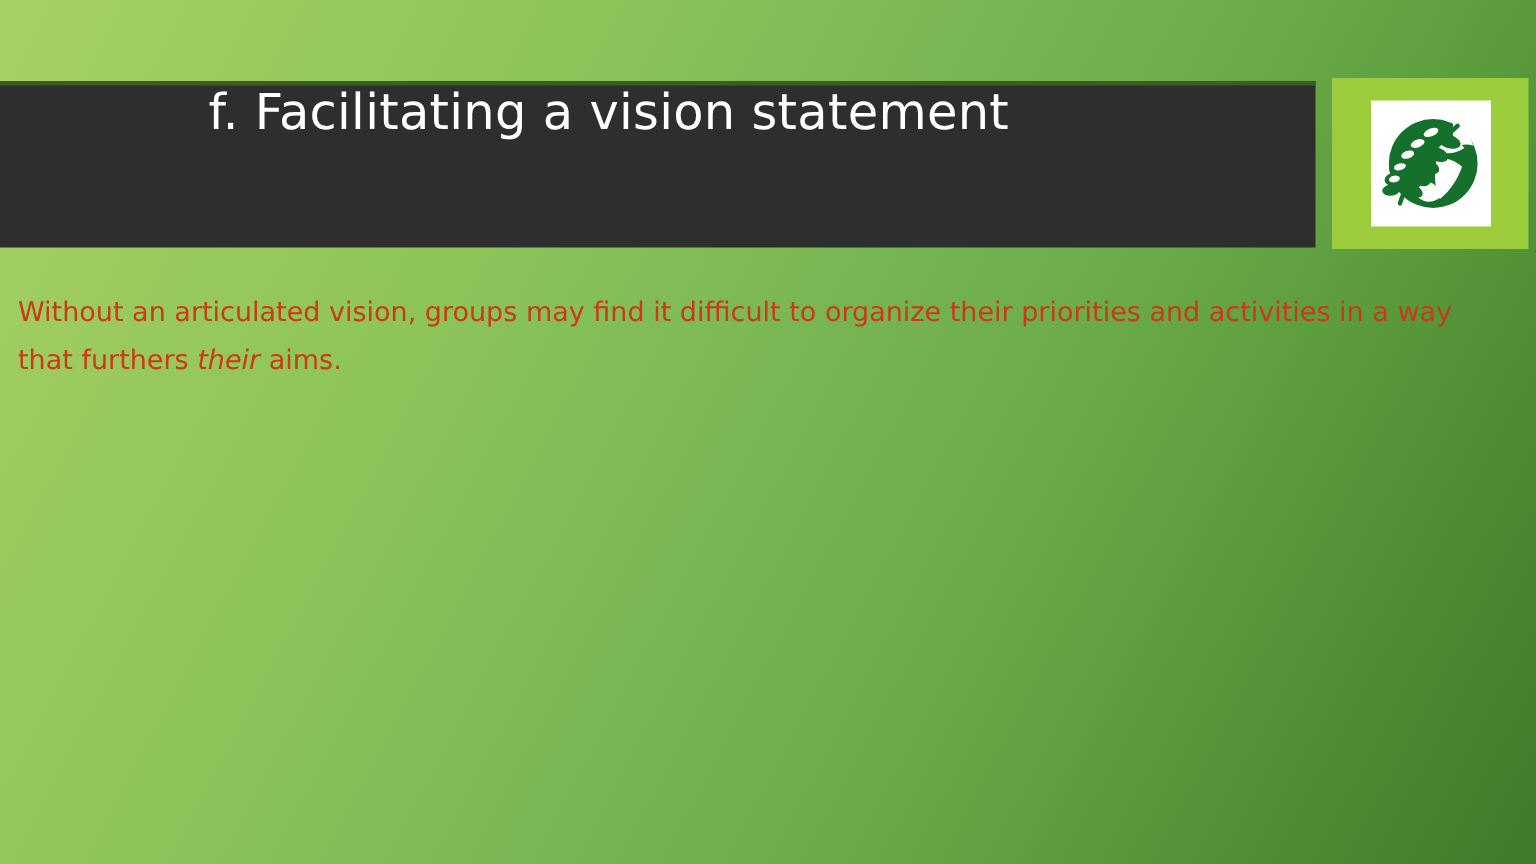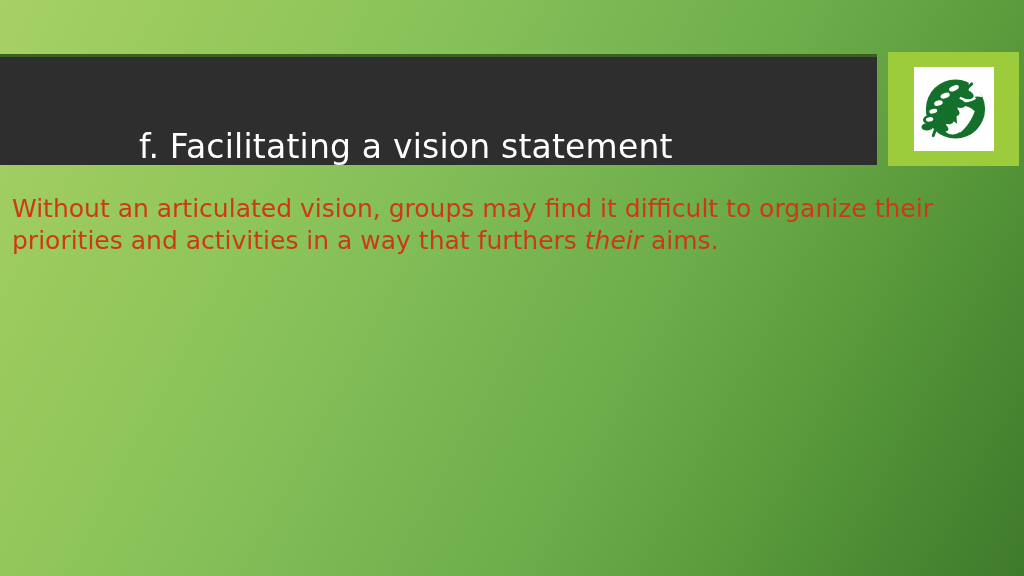--- a/index.html
+++ b/index.html
@@ -31,21 +31,21 @@
   #title-bar {
     position: absolute;
     left: 0;
     top: 54px;
     width: 877px;
     height: 111px;
     background: #2e2e2e;
     border-top: 3px solid #39601f;
     box-sizing: border-box;
     display: flex;
-    align-items: flex-end;
+    align-items: flex-start;
   }
 
   #title-text {
     color: #ffffff;
     font-size: 33px;
     font-weight: 400;
     letter-spacing: 0.2px;
     line-height: 1.1;
     padding-left: 139px;
     white-space: nowrap;
@@ -75,21 +75,21 @@
   }
 
   #logo-mark { display: block; }
 
   
   .body-block {
     position: absolute;
     left: 12px;
     width: 975px;
     color: #cc3a14;
-    font-size: 25px;
+    font-size: 18px;
     line-height: 32px;
     font-weight: 400;
     font-family: "DejaVu Sans", sans-serif;
   }
 
   #para-1 { top: 193px; }
   #para-2 { top: 411px; }
 
   .body-block .em {
     font-style: italic;

